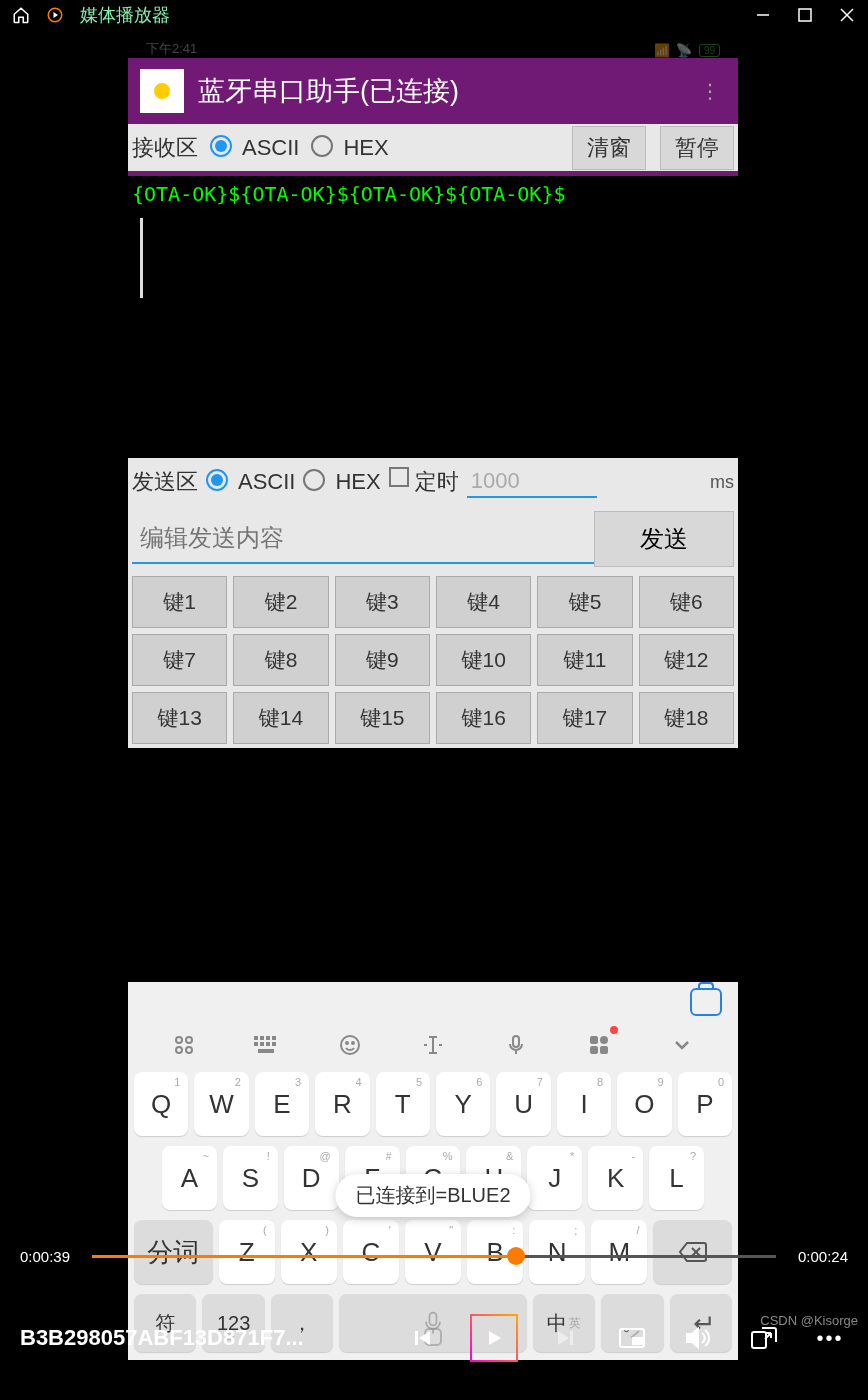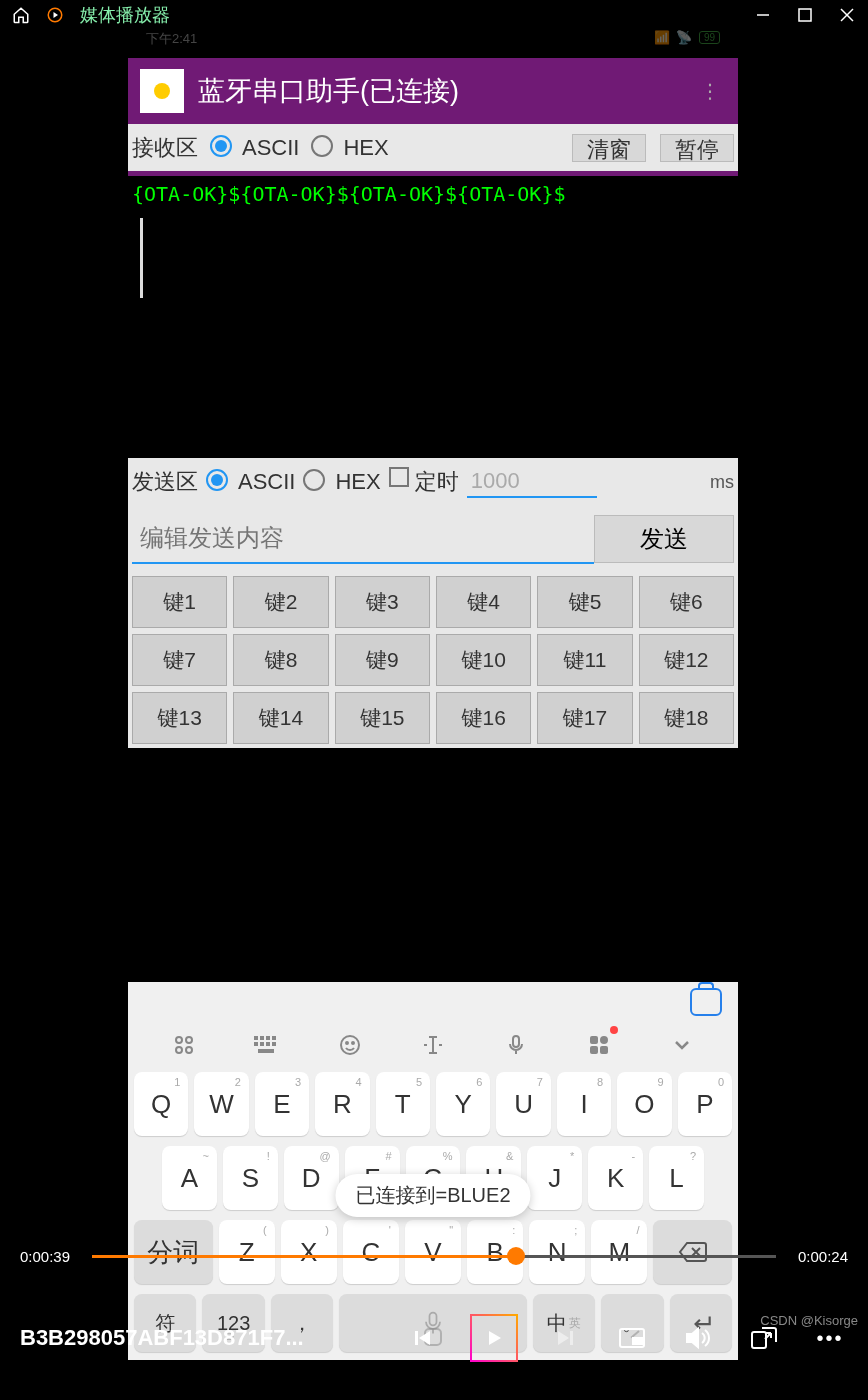--- a/index.html
+++ b/index.html
@@ -8,55 +8,55 @@
 
 .window-titlebar{height:30px;display:flex;align-items:center;justify-content:space-between;color:#86efac;font-size:18px;padding:0 12px}
 .titlebar-left{display:flex;align-items:center;gap:16px}
 .titlebar-right{display:flex;align-items:center;gap:24px}
 .win-btn{width:18px;height:18px;display:flex;align-items:center;justify-content:center;cursor:pointer}
 
 
 .phone-screen{position:absolute;left:128px;top:30px;width:610px;height:1330px;background:#000}
 
 
-.phone-status{height:28px;opacity:.4;display:flex;align-items:flex-start;justify-content:space-between;padding:0 18px;color:#aaa;font-size:13px}
+.phone-status{height:28px;opacity:.4;display:flex;align-items:flex-end;justify-content:space-between;padding:0 18px;color:#aaa;font-size:13px}
 .status-right{display:flex;align-items:center;gap:6px}
 .battery{border:1px solid #4a4;border-radius:3px;padding:0 4px;font-size:10px;color:#4a4}
 
 
 .app-titlebar{background:#701a75;height:66px;display:flex;align-items:center;padding:0 12px;gap:14px}
 .app-icon{width:44px;height:44px;background:#fff;display:flex;align-items:center;justify-content:center}
 .app-icon-inner{width:16px;height:16px;background:#ffcc00;border-radius:50%;position:relative}
 .app-title{color:#fff;font-size:27px;flex:1}
 .app-menu{color:#aaa;font-size:20px;padding:0 6px}
 
 
 .receive-bar{background:#e8e8e8;height:52px;display:flex;align-items:center;padding:4px 4px;gap:12px;border-bottom:5px solid #701a75}
 .label-text{font-size:22px;color:#333}
 .radio{width:22px;height:22px;border:2px solid #777;border-radius:50%;display:inline-flex;align-items:center;justify-content:center;margin-right:4px;vertical-align:middle}
 .radio.checked{border-color:#2196f3}
 .radio.checked::after{content:"";width:12px;height:12px;background:#2196f3;border-radius:50%}
 .radio-label{display:flex;align-items:flex-start;font-size:22px;color:#333;gap:6px}
-.tb-btn{background:#d8d8d8;border:1px solid #bbb;height:28px;padding:0 14px;font-size:22px;color:#333;margin-left:2px}
+.tb-btn{background:#d8d8d8;border:1px solid #bbb;height:44px;padding:0 14px;font-size:22px;color:#333;margin-left:2px}
 .tb-btn:first-of-type{margin-left:auto}
 
 
 .receive-content{background:#000;height:280px;padding:6px 4px;position:relative}
 .rx-text{color:#00ff00;font-family:monospace;font-size:20px}
 .cursor{position:absolute;left:12px;top:42px;width:3px;height:80px;background:#ddd}
 
 
 .send-bar{background:#e8e8e8;height:48px;display:flex;align-items:center;padding:0 4px;gap:8px;margin-top:2px}
 .checkbox{width:20px;height:20px;border:2px solid #777;display:inline-block}
 .timer-input{background:#e8e8e8;border:none;border-bottom:2px solid #2196f3;width:130px;font-size:22px;color:#aaa;padding:2px 4px}
 .ms-label{margin-left:auto;font-size:18px;color:#555}
 
 .send-input-row{background:#e8e8e8;height:66px;display:flex;align-items:center;padding:2px 4px;gap:0}
 .send-input{flex:1;height:50px;background:#e8e8e8;border:none;border-bottom:2px solid #2196f3;font-size:24px;color:#aaa;padding:0 8px}
-.send-btn{width:140px;height:48px;background:#d8d8d8;border:1px solid #bbb;font-size:24px}
+.send-btn{width:140px;height:56px;background:#d8d8d8;border:1px solid #bbb;font-size:24px}
 
 
 .key-grid{background:#e8e8e8;padding:4px;display:grid;grid-template-columns:repeat(6,1fr);gap:6px}
 .key-btn{height:52px;background:#d0d0d0;border:1px solid #aaa;font-size:21px;color:#333}
 
 
 .keyboard{position:absolute;left:0;right:0;bottom:0;background:#f0f0f0;padding-bottom:0}
 .kb-robot{display:flex;justify-content:flex-end;padding:6px 16px 2px}
 .robot-icon{width:32px;height:28px;border:2px solid #2680eb;border-radius:6px;position:relative}
 .robot-icon::before{content:"";position:absolute;top:-8px;left:6px;right:6px;height:6px;border:2px solid #2680eb;border-bottom:none;border-radius:4px 4px 0 0}

